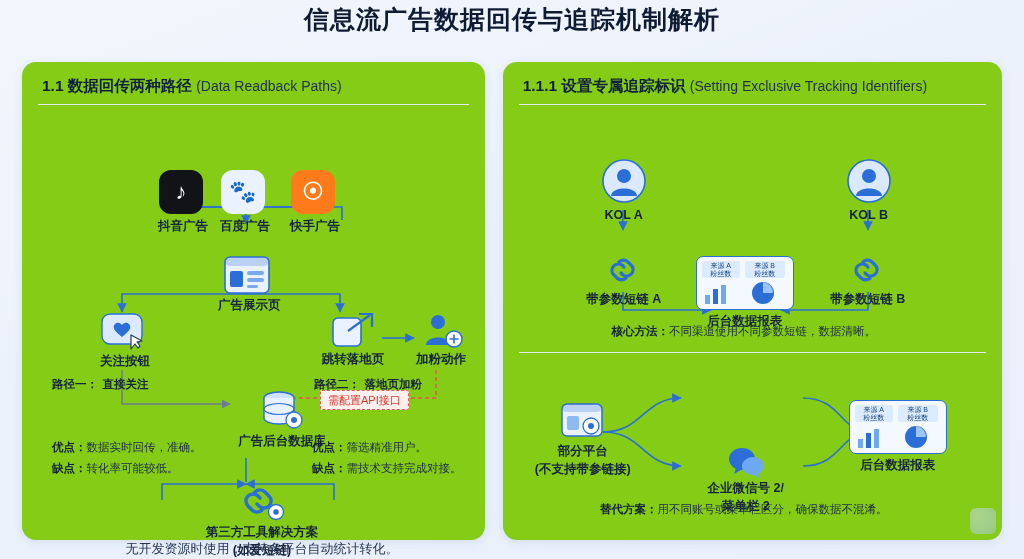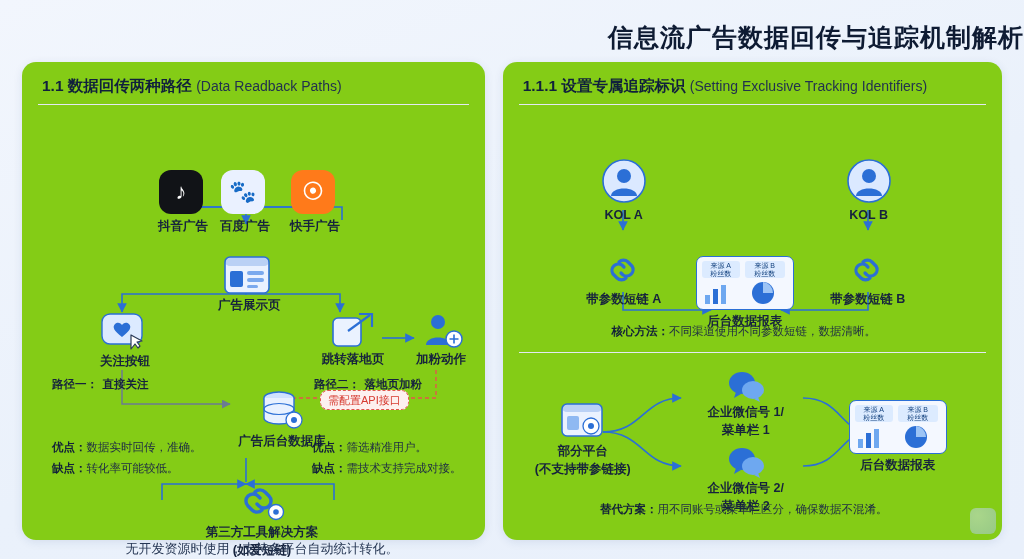--- a/index.html
+++ b/index.html
@@ -5,25 +5,25 @@
   html,body{margin:0;padding:0;}
   body{
     width:1024px;height:559px;
     background:linear-gradient(160deg,#f2f6fd 0%,#eaf1fb 55%,#e9f0fb 100%);
     font-family:"Liberation Sans", sans-serif;
     color:#152238;
     overflow:hidden;
     position:relative;
   }
   .title{
-    text-align:right;
+    text-align:center;
     font-size:25px;
     font-weight:bold;
     letter-spacing:1px;
-    padding-top:21px;
+    padding-top:3px;
     color:#0e1b33;
   }
   .board{
     position:absolute;
     top:62px;left:22px;
     width:980px;height:478px;
     display:flex;
     gap:18px;
   }
   .panel{
@@ -54,21 +54,21 @@
     font-size:22px;color:#fff;
   }
   .ic.dy{background:#111317;}
   .ic.bd{background:#eaf1ff;color:#2b5cff;}
   .ic.ks{background:#ff7a1a;}
   svg{display:block;}
   .note{font-size:11.5px;color:#1d2b45;}
   .note b{color:#11203a;}
   .tag-red{
     border:1px dashed #e2574c;color:#d6392f;background:#fdf0ef;
-    font-size:11px;border-radius:8px;padding:3px 7px;white-space:nowrap;
+    font-size:11px;border-radius:2px;padding:3px 7px;white-space:nowrap;
   }
   .footer-note{font-size:13px;color:#243552;text-align:center;}
   .corner{
     position:absolute;right:6px;bottom:6px;width:26px;height:26px;
     background:radial-gradient(circle at 30% 30%,#cfe0ff,#a9c6f5);
     border-radius:6px;opacity:.5;
   }
 </style>
 </head>
 <body>
@@ -313,30 +313,20 @@
         <rect x="2" y="2" width="40" height="32" rx="5" fill="#eaf2ff" stroke="#2b6fd6" stroke-width="1.5"></rect>
         <rect x="2" y="2" width="40" height="8" rx="5" fill="#2b6fd6" opacity=".25"></rect>
         <rect x="7" y="14" width="12" height="14" rx="2" fill="#8fb9f2"></rect>
         <circle cx="31" cy="24" r="8" fill="#ffffff" stroke="#2b6fd6" stroke-width="1.3"></circle>
         <circle cx="31" cy="24" r="3" fill="#2b6fd6"></circle>
       </svg>
       <div class="lbl">部分平台</div>
       <div class="lbl" style="margin-top:2px;">(不支持带参链接)</div>
     </div>
 
-    <div class="node" style="left:180px;top:308px;width:126px;">
-      <svg width="40" height="32" style="margin:0 auto 3px;">
-        <ellipse cx="16" cy="13" rx="13" ry="11" fill="#2b6fd6"></ellipse>
-        <path d="M10,22 L8,28 L15,24 Z" fill="#2b6fd6"></path>
-        <ellipse cx="27" cy="20" rx="11" ry="9" fill="#6ea8f0"></ellipse>
-        <path d="M32,27 L34,32 L28,29 Z" fill="#6ea8f0"></path>
-      </svg>
-      <div class="lbl">企业微信号 1/</div>
-      <div class="lbl" style="margin-top:2px;">菜单栏 1</div>
-    </div>
 
     <div class="node" style="left:180px;top:384px;width:126px;">
       <svg width="40" height="32" style="margin:0 auto 3px;">
         <ellipse cx="16" cy="13" rx="13" ry="11" fill="#2b6fd6"></ellipse>
         <path d="M10,22 L8,28 L15,24 Z" fill="#2b6fd6"></path>
         <ellipse cx="27" cy="20" rx="11" ry="9" fill="#6ea8f0"></ellipse>
         <path d="M32,27 L34,32 L28,29 Z" fill="#6ea8f0"></path>
       </svg>
       <div class="lbl">企业微信号 2/</div>
       <div class="lbl" style="margin-top:2px;">菜单栏 2</div>

